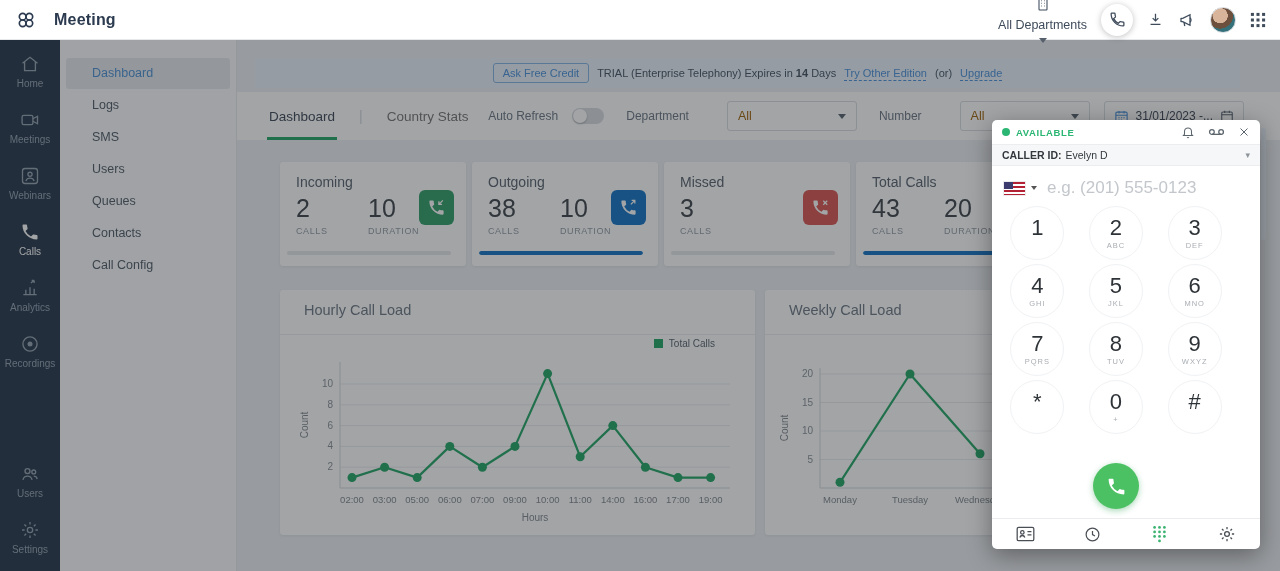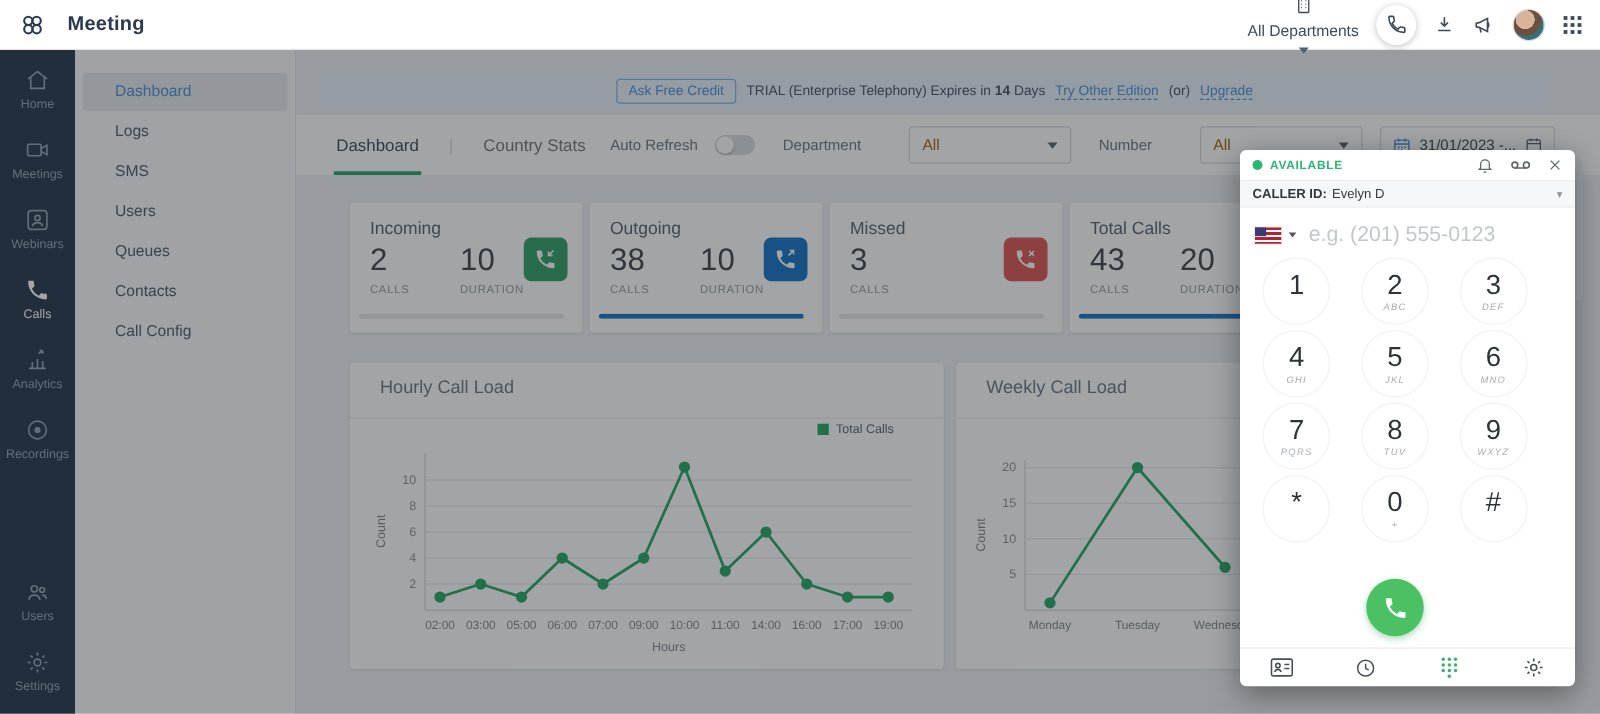--- a/index.html
+++ b/index.html
@@ -112,21 +112,21 @@
   .flag-caret { width:0; height:0; border-left:3.5px solid transparent; border-right:3.5px solid transparent;
                 border-top:4px solid #555; cursor:pointer; }
   .phone-input { border:none; outline:none; flex:1; min-width:0; font-size:17px; color:#3c4654;
                  font-family:inherit; margin-left:4px; }
   .phone-input::placeholder { color:#c3c7cc; }
   .keypad { position:absolute; left:6px; top:86px; width:236px; display:grid;
             grid-template-columns:repeat(3,1fr); grid-auto-rows:58px; }
   .key { display:flex; flex-direction:column; align-items:center; justify-content:center; cursor:pointer;
          width:54px; height:54px; border:1px solid #f1f2f4; border-radius:50%; justify-self:center; }
   .key .digit { font-size:22px; font-weight:300; color:#2e3338; line-height:22px; }
-  .key .letters { font-size:7.5px; color:#a9adb3; letter-spacing:1px; margin-top:2px; height:9px;font-style:italic; }
+  .key .letters { font-size:7.5px; color:#a9adb3; letter-spacing:1px; margin-top:2px; height:9px; }
   .call-btn { position:absolute; left:101px; top:343px; width:46px; height:46px; border-radius:50%;
               border:none; background:#4cc164; display:flex; align-items:center; justify-content:center;
               cursor:pointer; box-shadow:0 2px 6px rgba(40,160,80,.4); }
   .d-footer { position:absolute; left:0; right:0; bottom:0; height:31px; border-top:1px solid #ececee;
               display:flex; align-items:center; }
   .d-footer .f-ic { flex:1; display:flex; align-items:center; justify-content:center; color:#4a4f55; cursor:pointer; }
   .d-footer .f-ic.active { color:#3bb371; }
 </style>
 </head>
 <body>

